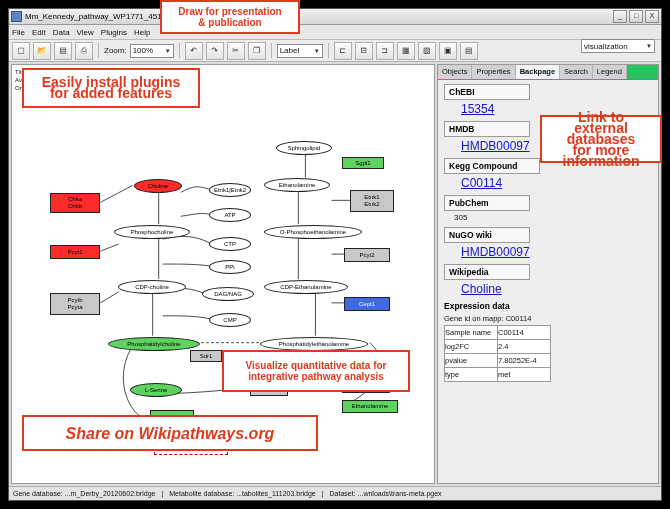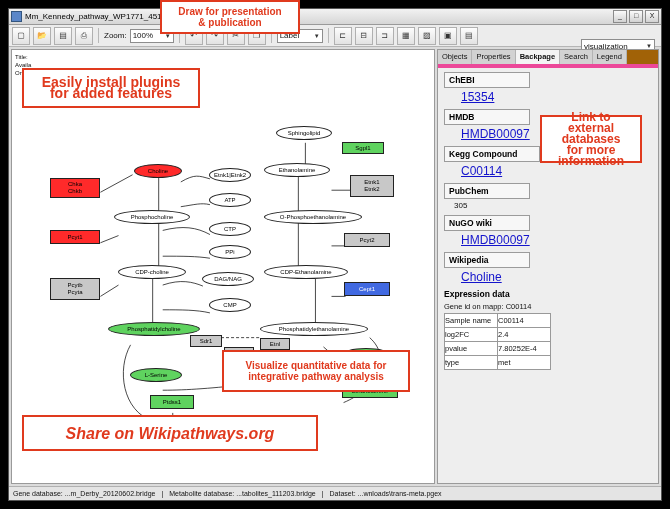--- a/index.html
+++ b/index.html
@@ -42,21 +42,21 @@
   
   .bodyarea{flex:1;display:flex;position:relative;min-height:0;}
   .canvas{
     position:relative;flex:1;background:#ffffff;border:1px solid #9a9a9a;margin:2px;
     overflow:hidden;
   }
   .canvas-meta{position:absolute;left:3px;top:3px;font-size:6px;color:#111;line-height:8px;}
   
   .rightpanel{width:222px;background:#e6e6e6;border:1px solid #9a9a9a;margin:2px 2px 2px 0;
               display:flex;flex-direction:column;box-sizing:border-box;}
-  .tabs{display:flex;height:14px;background:#a16207;border-bottom:4px solid #ec4899;}
+  .tabs{display:flex;height:14px;background:#22c55e;border-bottom:1px solid #ec4899;}
   .tab{font-size:7.5px;padding:2px 4px;border-right:1px solid #b3b3b3;color:#111;background:#d2d2d2;}
   .tab.active{background:#f4f4f4;font-weight:bold;}
   .panel-content{flex:1;background:#eeeeee;overflow:hidden;padding:4px 6px;box-sizing:border-box;}
   .db-box{border:1px solid #9b9b9b;background:#f7f7f7;font-size:8.5px;font-weight:bold;
           padding:2px 4px;margin-bottom:2px;color:#000;width:86px;box-sizing:border-box;}
   .db-link{font-size:12px;color:#1414cc;margin:0 0 5px 17px;display:block;}
   .db-plain{font-size:8px;color:#111;margin:0 0 5px 10px;display:block;}
   .exp-title{font-size:8.5px;font-weight:bold;margin:4px 0 3px 0;color:#000;}
   .gene-id{font-size:7.5px;color:#111;margin-bottom:2px;}
   table.exp{border-collapse:collapse;font-size:7.5px;}
@@ -78,39 +78,47 @@
   .grey{background:#c8c8c8;}
   .white{background:#ffffff;}
   .lbl-split{display:flex;flex-direction:column;}
   svg.edges{position:absolute;left:0;top:0;width:100%;height:100%;pointer-events:none;}
   
   .callout{position:absolute;background:#fff;border:2px solid #e03a1e;color:#e03a1e;
            font-weight:bold;text-align:center;box-sizing:border-box;
            display:flex;align-items:center;justify-content:center;padding:3px 14px;line-height:11px;}
   .callout.c1{left:160px;top:0px;width:140px;height:34px;font-size:10px;z-index:40;}
   .callout.c2{left:22px;top:68px;width:178px;height:40px;font-size:14px;z-index:40;}
-  .callout.c3{left:540px;top:115px;width:102px;height:48px;font-size:12px;z-index:40;}
+  .callout.c3{left:540px;top:115px;width:122px;height:48px;font-size:14px;z-index:40;}
   .callout.c4{left:222px;top:350px;width:188px;height:42px;font-size:10px;z-index:40;}
   .callout.c5{left:22px;top:415px;width:296px;height:36px;font-size:16px;font-style:italic;z-index:40;}
 </style>
 </head>
 <body>
 
 <div class="app">
 
   <div class="titlebar">
     <div class="tb-icon"></div>
     <div class="tb-title">Mm_Kennedy_pathway_WP1771_45176.gpml - PathVisio</div>
     <div class="winbtns">
       <div class="winbtn">_</div>
       <div class="winbtn">□</div>
       <div class="winbtn">X</div>
     </div>
   </div>
 
+  <div class="menubar">
+    <span>File</span>
+    <span>Edit</span>
+    <span>Data</span>
+    <span>View</span>
+    <span>Plugins</span>
+    <span>Help</span>
+  </div>
 
   <div class="toolbar">
     <div class="tbtn">▢</div>
     <div class="tbtn">📂</div>
     <div class="tbtn">▤</div>
     <div class="tbtn">⎙</div>
     <div class="tsep"></div>
     <span class="tb-label">Zoom:</span>
     <div class="combo" style="width:44px">
       <span>100%</span>

